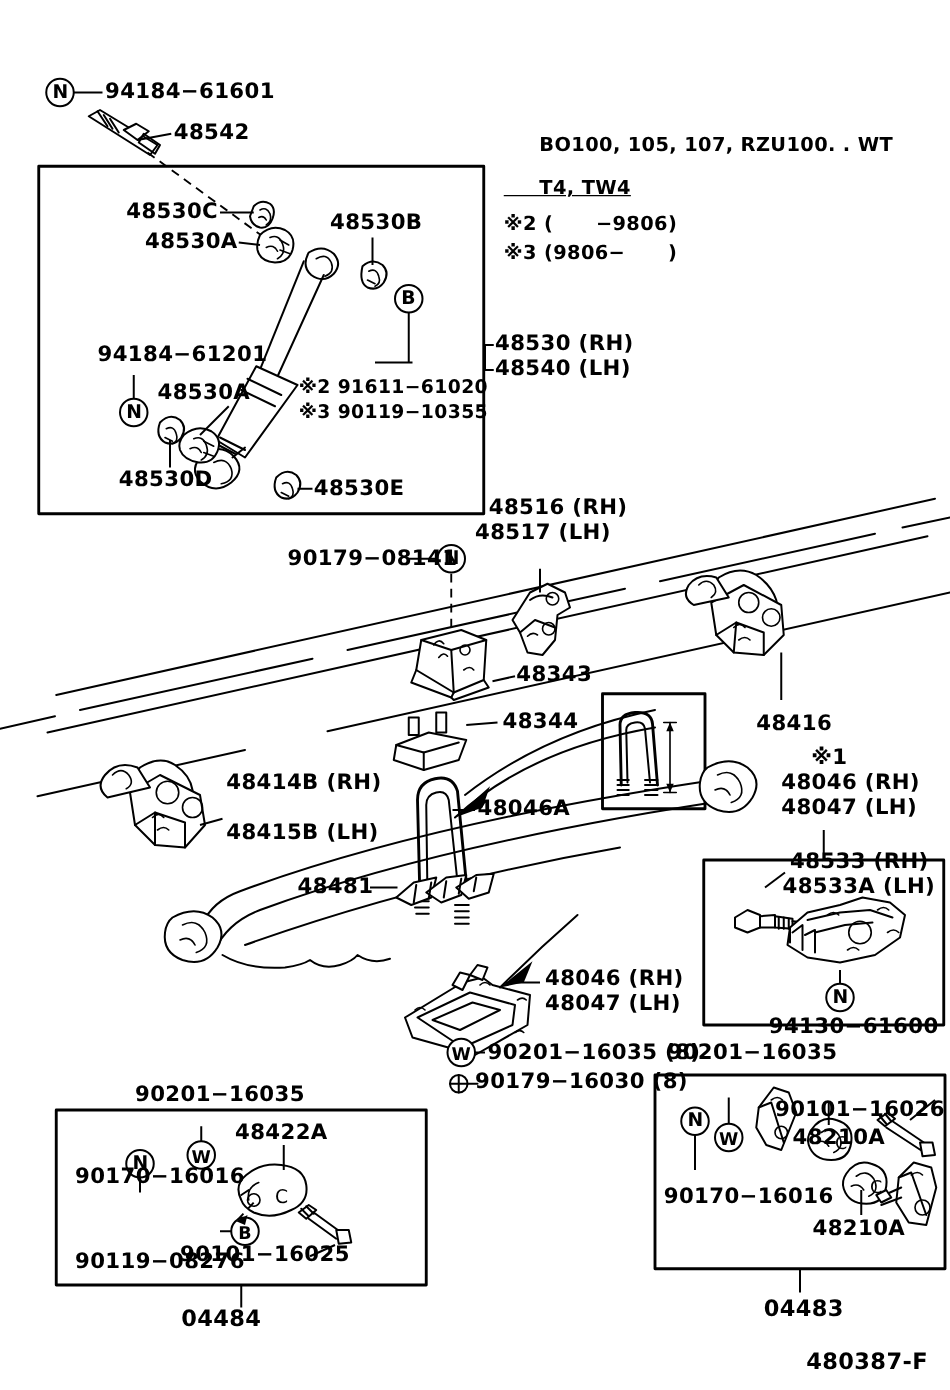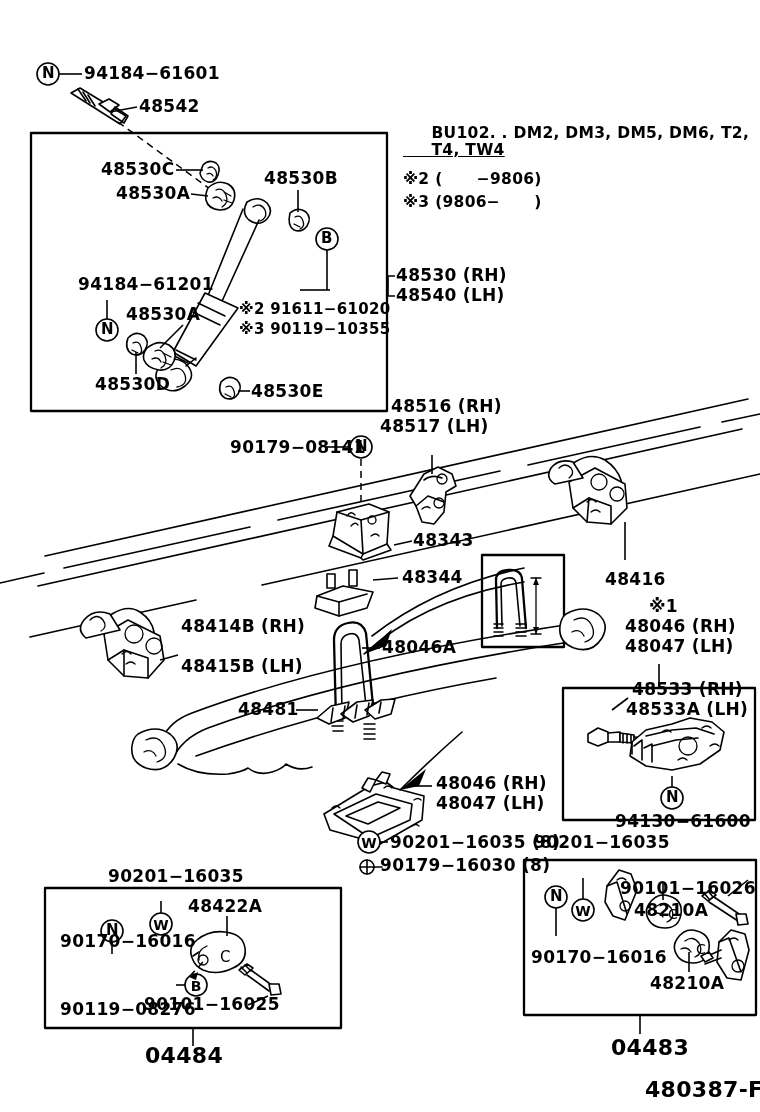--- a/index.html
+++ b/index.html
@@ -21,21 +21,21 @@
     font-family:"DejaVu Sans","Liberation Sans",sans-serif;
     font-weight:bold;
     font-size:17px;
     letter-spacing:0.3px;
     white-space:pre;
     line-height:19px;
     color:#000;
   }
   .lbl.sm{font-size:15px;line-height:17px;margin-top:28px;}
   .lbl.note{font-size:15.5px;line-height:18px;}
-  .lbl.foot{font-size:22px;}
+  .lbl.foot{font-size:18px;}
 </style>
 </head>
 <body>
 
 <div id="page">
 
   <svg id="art" viewBox="0 0 760 1112" xmlns="http://www.w3.org/2000/svg">
     <defs>
       <style>
         .s{fill:none;stroke:#000;stroke-width:1.6;stroke-linejoin:round;stroke-linecap:round;}
@@ -380,21 +380,21 @@
     <g transform="translate(700,888)">
       <path class="wf" d="M2 8 L10 2 L16 7 L8 13 Z"></path>
       <path class="s" d="M4 5 L9 11 M8 3 L13 9"></path>
       <path class="s" d="M14 9 L42 28"></path>
       <path class="s" d="M9 14 L38 33"></path>
       <path class="wf" d="M36 26 L46 26 L48 36 L38 37 Z"></path>
     </g>
     <line class="lead" x1="728" y1="896" x2="748" y2="880"></line>
   </svg>
 
-  <div class="lbl note" style="left:403px;top:124px;">     BU102. . DM2, DM3, DM5, DM6, T2,</div>
+  <div class="lbl note" style="left:403px;top:107px;">     BO100, 105, 107, RZU100. . WT</div>
   <div class="lbl note" style="left:403px;top:141px;text-decoration:underline;">     T4, TW4</div>
   <div class="lbl note" style="left:403px;top:170px;">※2 (      −9806)</div>
   <div class="lbl note" style="left:403px;top:193px;">※3 (9806−      )</div>
 
   <div class="lbl" style="left:84px;top:64px;">94184−61601</div>
   <div class="lbl" style="left:139px;top:97px;">48542</div>
   <div class="lbl" style="left:101px;top:160px;">48530C</div>
   <div class="lbl" style="left:116px;top:184px;">48530A</div>
   <div class="lbl" style="left:264px;top:169px;">48530B</div>
   <div class="lbl" style="left:78px;top:275px;">94184−61201</div>

